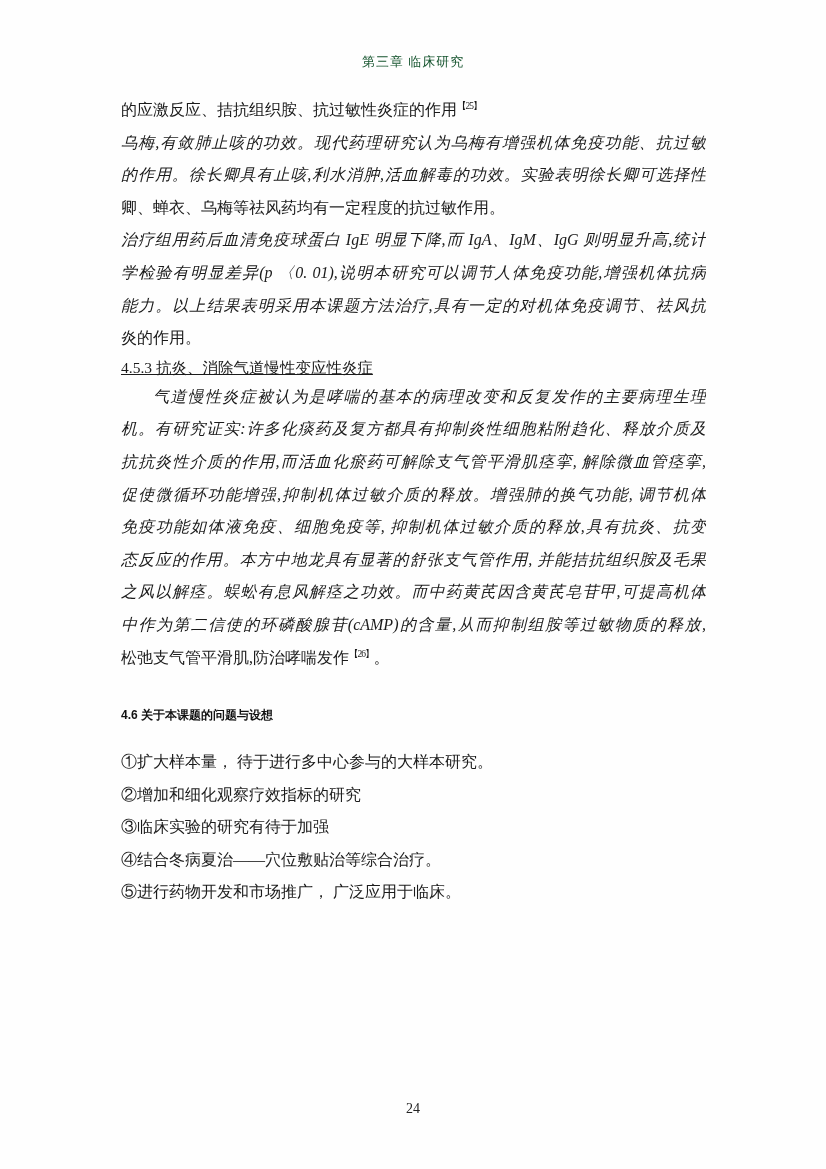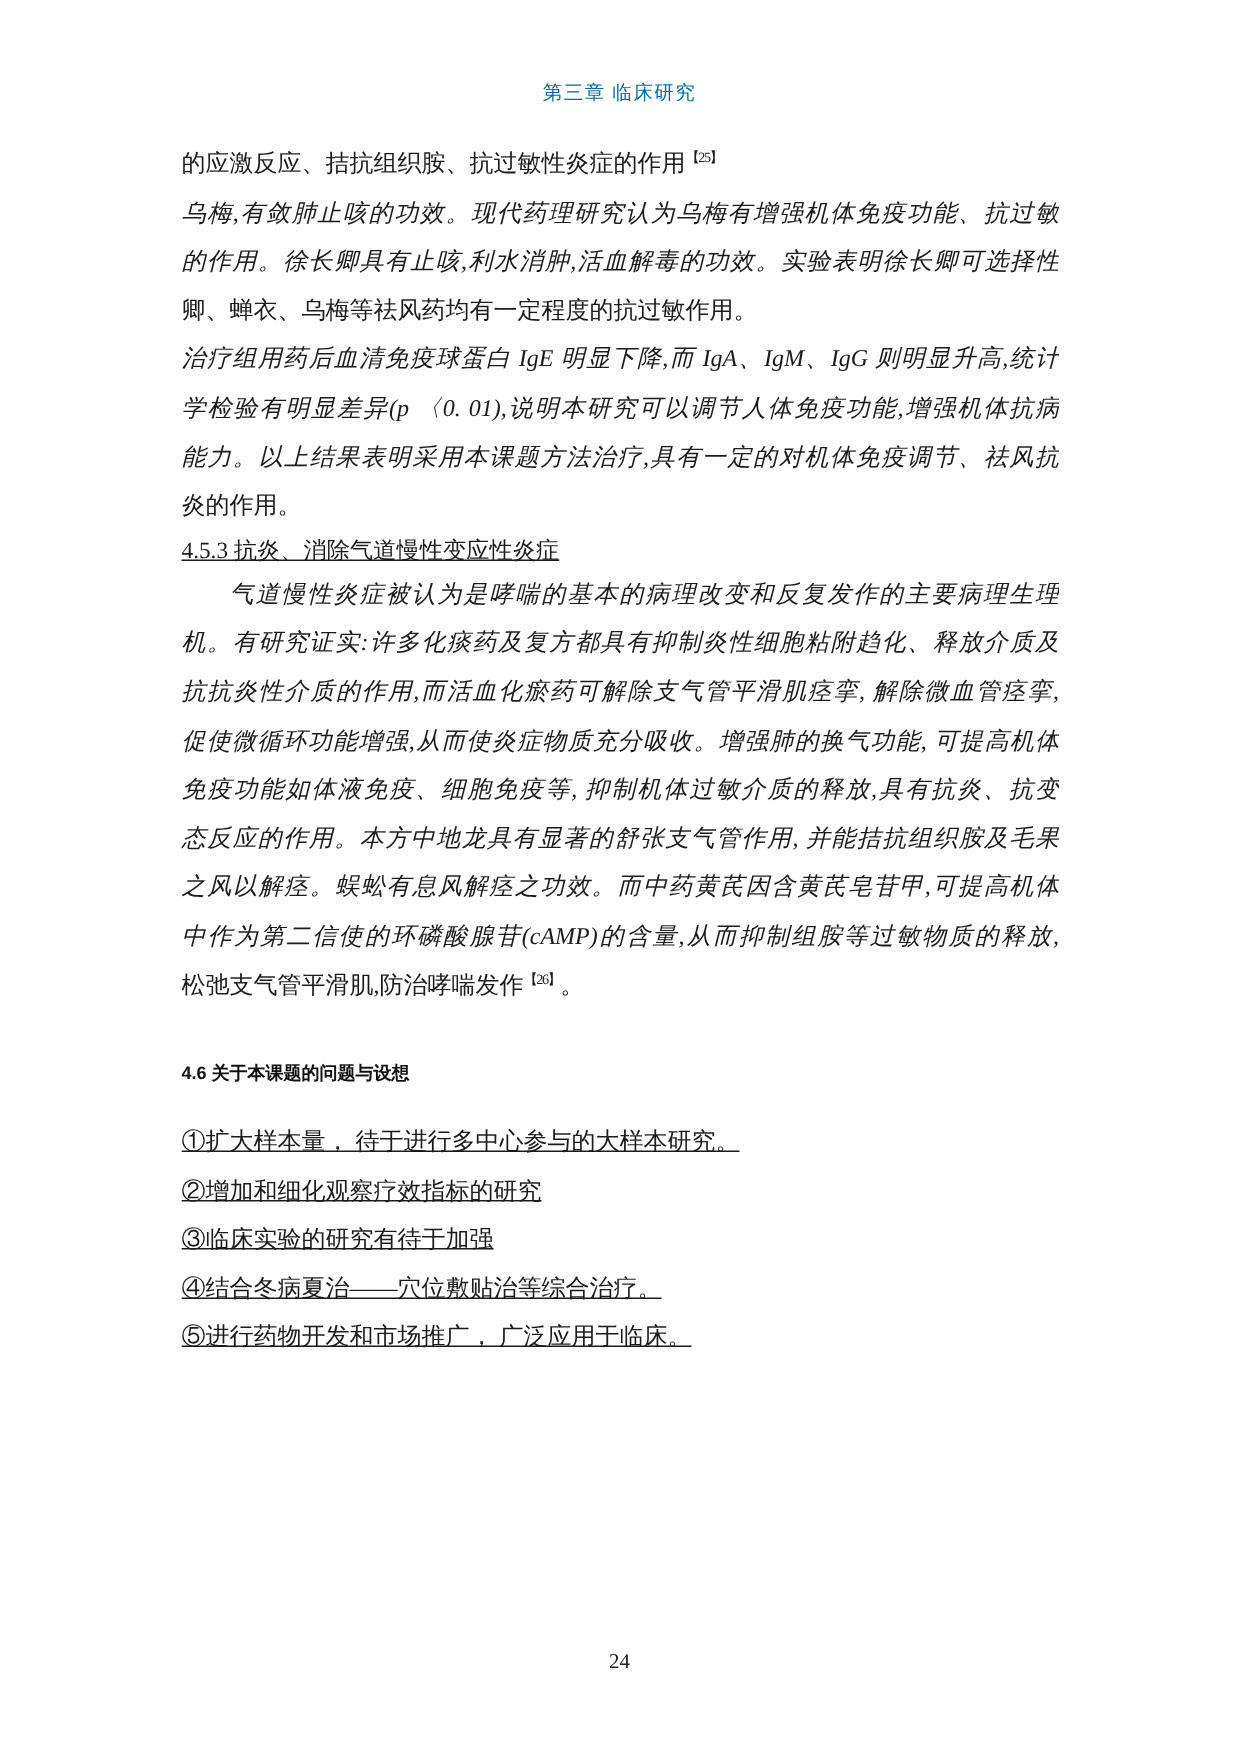--- a/index.html
+++ b/index.html
@@ -14,21 +14,21 @@
     background: #fefefe;
     color: #1b1b1b;
     font-family: "Liberation Serif", "DejaVu Serif", serif;
     overflow: hidden;
   }
   .header {
     padding-top: 53px;
     text-align: center;
     font-size: 13px;
     letter-spacing: 1px;
-    color: #0369a1;
+    color: #14532d;
   }
   .content {
     width: 585px;
     margin: 23px 16px 0 121px;
   }
   .line {
     height: 32.6px;
     line-height: 32.6px;
     font-size: 16px;
     text-align: justify;
@@ -67,21 +67,20 @@
   }
   .items {
     margin-top: 16px;
   }
   .item-line {
     height: 32.6px;
     line-height: 32.6px;
     font-size: 16px;
     white-space: nowrap;
     overflow: hidden;
-    text-decoration: underline;
   }
   .footer {
     position: absolute;
     left: 0;
     bottom: 52px;
     width: 100%;
     text-align: center;
     font-size: 14px;
     color: #222;
     margin-top: 32px;
@@ -107,21 +106,21 @@
     <div class="line jl">治疗组用药后血清免疫球蛋白 IgE 明显下降,而 IgA、IgM、IgG 则明显升高,统计</div>
     <div class="line jl">学检验有明显差异(p 〈0. 01),说明本研究可以调节人体免疫功能,增强机体抗病</div>
     <div class="line jl">能力。以上结果表明采用本课题方法治疗,具有一定的对机体免疫调节、祛风抗</div>
     <div class="line">炎的作用。</div>
 
     <div class="sub-heading">4.5.3 抗炎、消除气道慢性变应性炎症</div>
 
     <div class="line jl indent">气道慢性炎症被认为是哮喘的基本的病理改变和反复发作的主要病理生理</div>
     <div class="line jl">机。有研究证实:许多化痰药及复方都具有抑制炎性细胞粘附趋化、释放介质及</div>
     <div class="line jl">抗抗炎性介质的作用,而活血化瘀药可解除支气管平滑肌痉挛, 解除微血管痉挛,</div>
-    <div class="line jl">促使微循环功能增强,从而使炎症物质充分吸收。增强肺的换气功能, 可提高机体</div>
+    <div class="line jl">促使微循环功能增强,抑制机体过敏介质的释放。增强肺的换气功能, 调节机体</div>
     <div class="line jl">免疫功能如体液免疫、细胞免疫等, 抑制机体过敏介质的释放,具有抗炎、抗变</div>
     <div class="line jl">态反应的作用。本方中地龙具有显著的舒张支气管作用, 并能拮抗组织胺及毛果</div>
     <div class="line jl">之风以解痉。蜈蚣有息风解痉之功效。而中药黄芪因含黄芪皂苷甲,可提高机体</div>
     <div class="line jl">中作为第二信使的环磷酸腺苷(cAMP)的含量,从而抑制组胺等过敏物质的释放,</div>
     <div class="line"><span>松弛支气管平滑肌,防治哮喘发作</span><span class="sup">【26】</span><span>。</span></div>
 
     <div class="section-heading">4.6 关于本课题的问题与设想</div>
 
     <div class="items">
       <div class="item-line">①扩大样本量， 待于进行多中心参与的大样本研究。</div>

